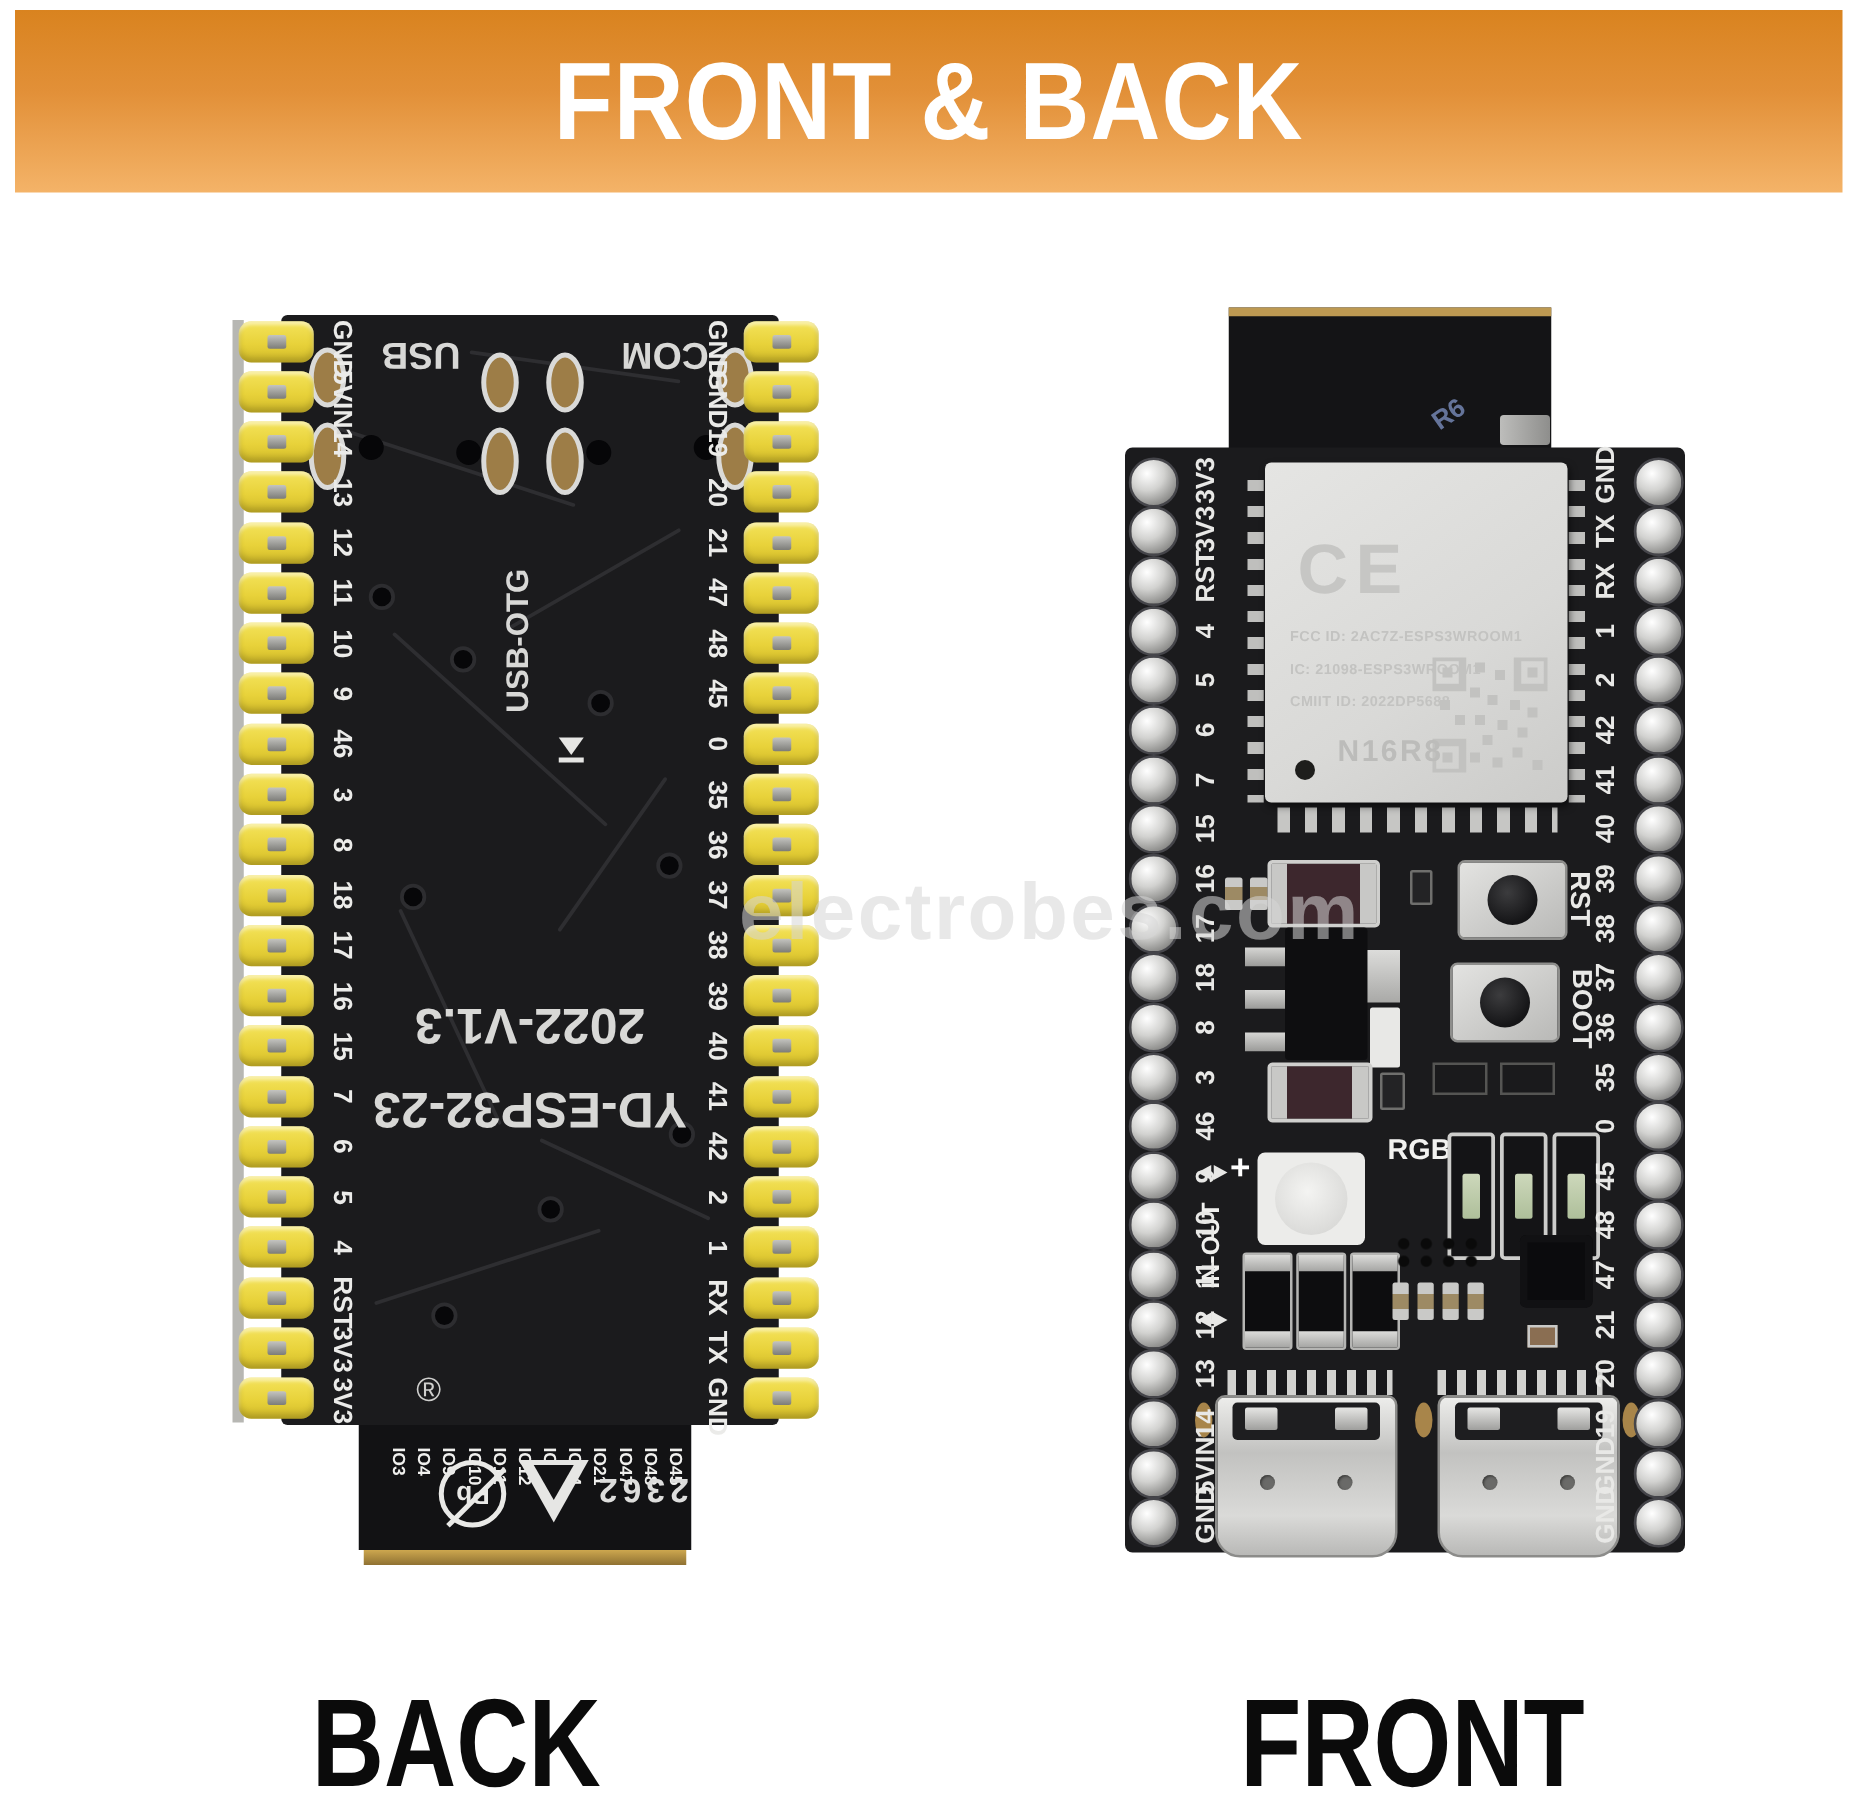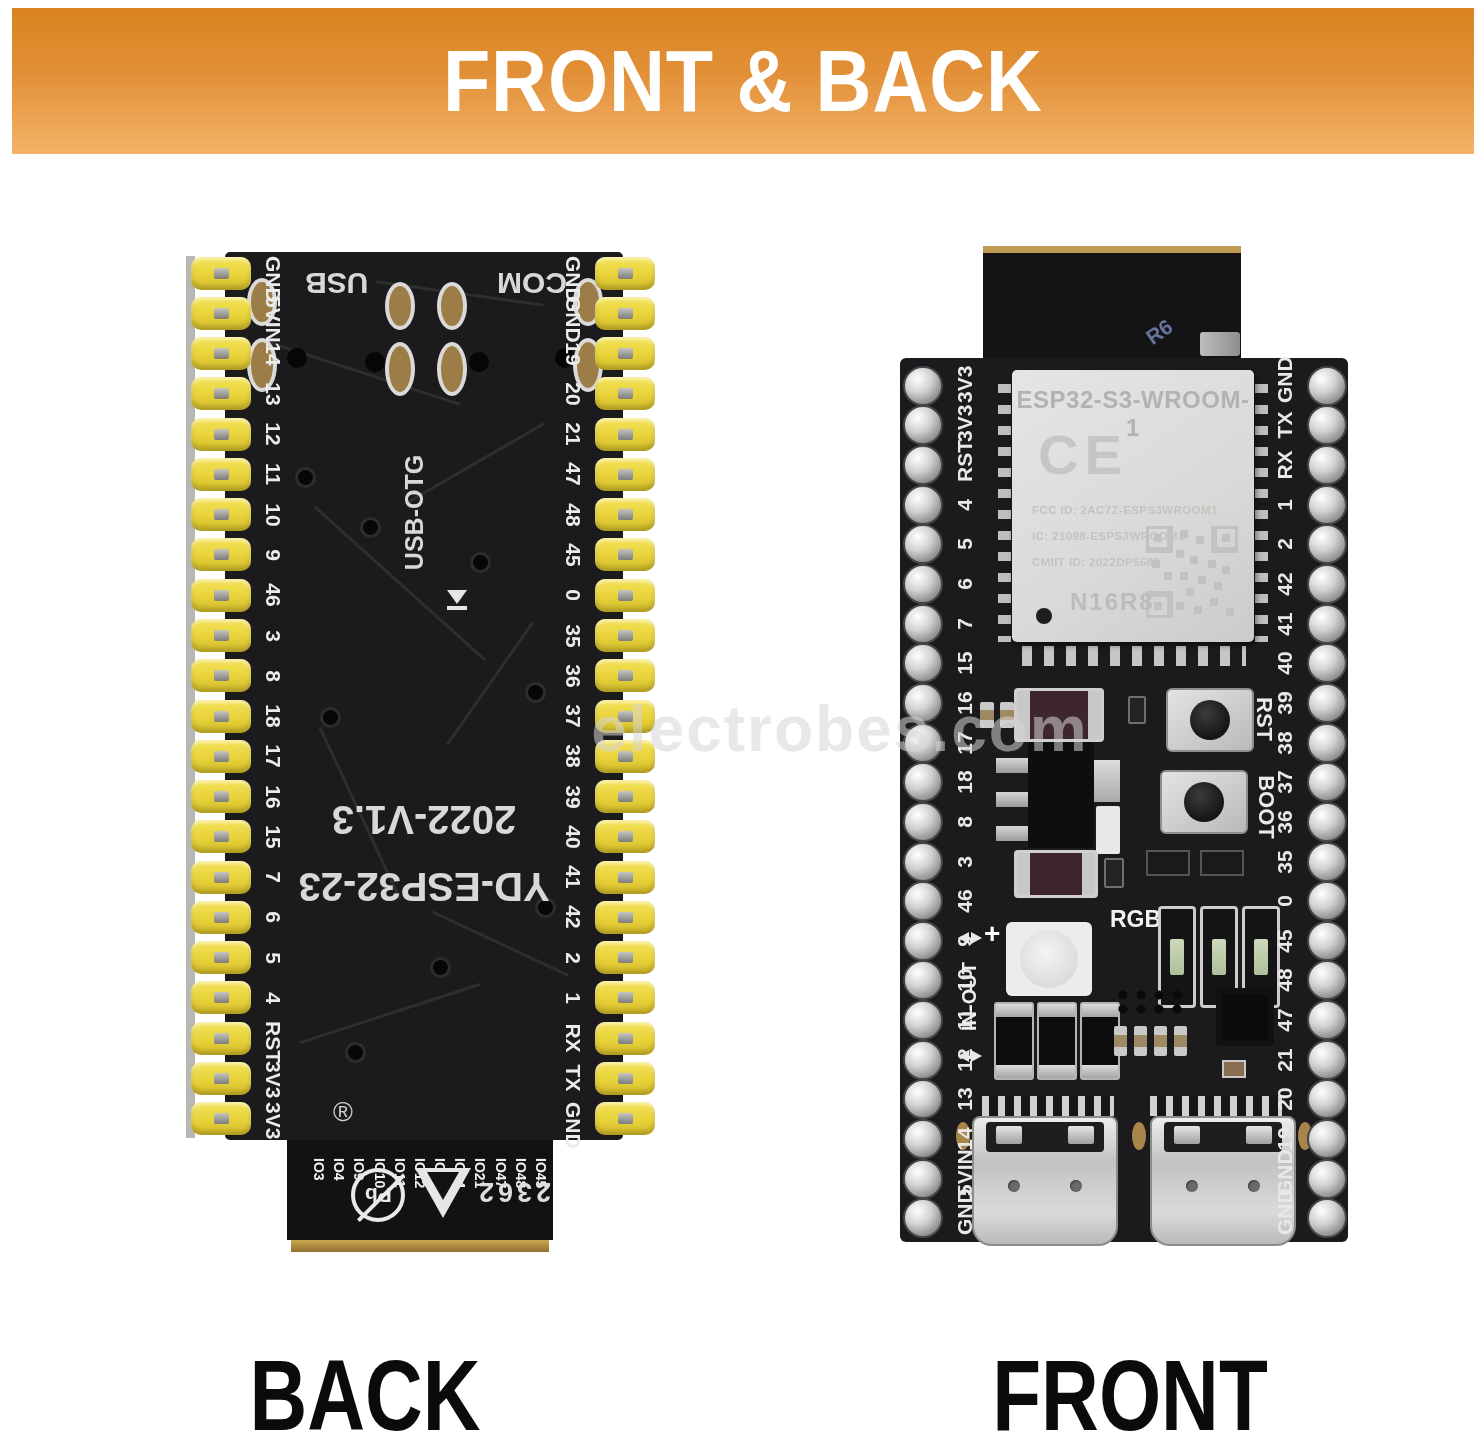--- a/index.html
+++ b/index.html
@@ -528,21 +528,20 @@
   <div class="abs" id="ant-comp"></div>
 
   <div class="abs pcb" id="front-pcb">
 
     <div class="abs" id="castel-l"></div>
     <div class="abs castel-v" id="castel-l" style="left:98px;"></div>
     <div class="abs castel-v" id="castel-r" style="left:355px;"></div>
     <div class="abs" id="castel-b"></div>
 
     <div class="abs" id="module">
-      <div id="module-name">ESP32-S3-WROOM-1</div>
       <div id="ce-mark">CE</div>
       <div class="modline" id="modline1">FCC ID: 2AC7Z-ESPS3WROOM1</div>
       <div class="modline" id="modline2">IC: 21098-ESPS3WROOM1</div>
       <div class="modline" id="modline3">CMIIT ID: 2022DP5688</div>
       <svg id="qr" width="92" height="92" viewBox="0 0 92 92">
         <g fill="#c2c2c0">
           <rect x="0" y="0" width="24" height="24" fill="none" stroke="#c2c2c0" stroke-width="6"></rect>
           <rect x="68" y="0" width="24" height="24" fill="none" stroke="#c2c2c0" stroke-width="6"></rect>
           <rect x="0" y="68" width="24" height="24" fill="none" stroke="#c2c2c0" stroke-width="6"></rect>
           <rect x="8" y="8" width="8" height="8"></rect>

